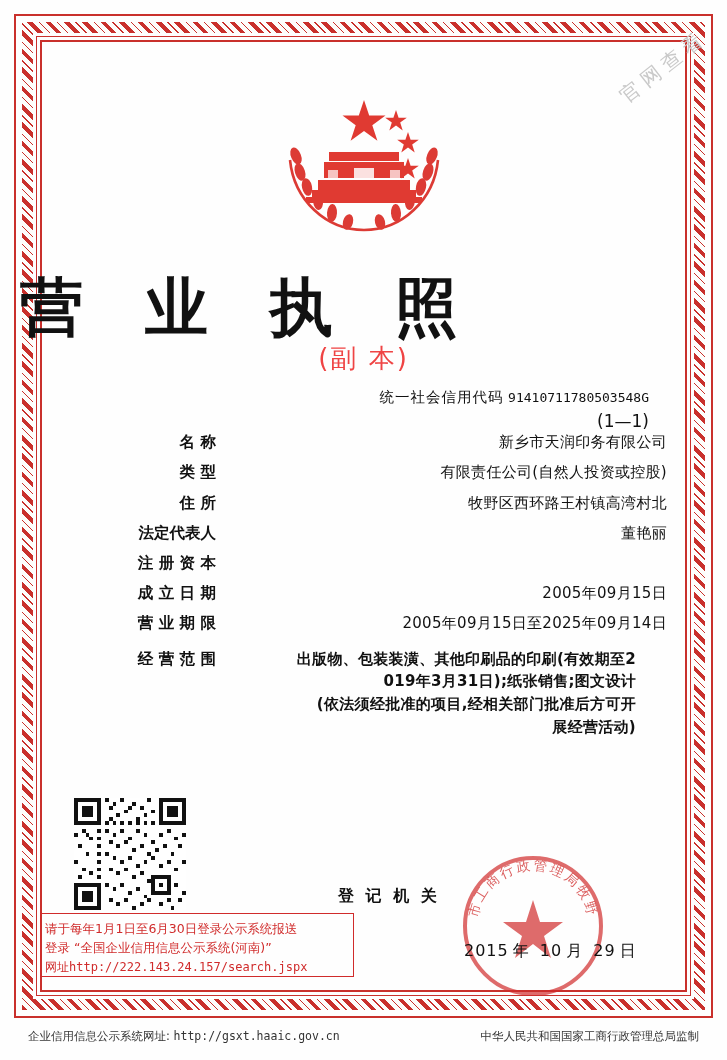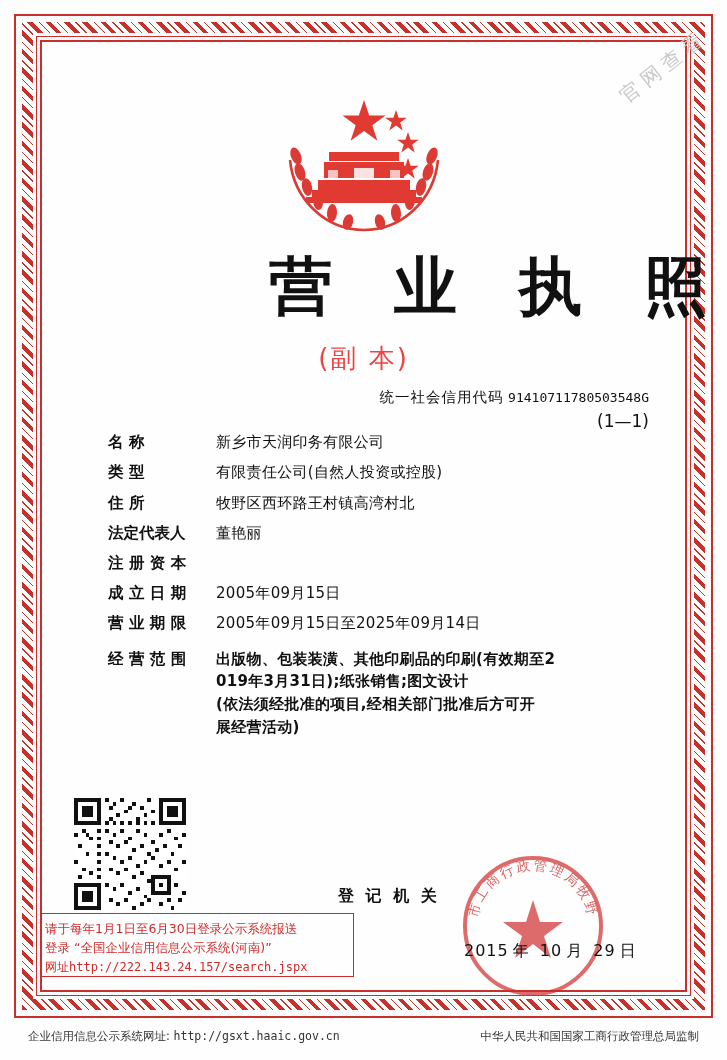--- a/index.html
+++ b/index.html
@@ -42,22 +42,22 @@
     border:2px solid #c9302c;
   }
   
   .emblem{
     position:absolute;left:0;right:0;top:84px;
     display:flex;justify-content:center;
   }
   .emblem svg{display:block;}
   
   .title{
-    position:absolute;left:0;right:0;top:244px;
-    text-align:right;
+    position:absolute;left:0;right:0;top:265px;
+    text-align:left;
     font-family:"DejaVu Sans","Liberation Sans",sans-serif;
     font-size:63px;font-weight:bold;letter-spacing:20px;
     color:#111;
     text-indent:20px;
   }
   .subtitle{
     position:absolute;left:0;right:0;top:341px;
     text-align:center;
     font-size:26px;color:#ef4444;letter-spacing:2px;
   }
@@ -69,21 +69,21 @@
   .credit-line .lbl{letter-spacing:1px;}
   .credit-line .code{font-family:"DejaVu Sans Mono","Liberation Mono",monospace;font-size:13px;letter-spacing:0px;}
   .page-no{
     position:absolute;right:78px;top:411px;
     font-size:17px;color:#111;
   }
   
   .fields{
     position:absolute;left:108px;top:432px;right:60px;
   }
-  .row{display:flex;align-items:flex-start;margin-bottom:8.5px;}
+  .row{display:flex;align-items:flex-start;margin-bottom:8.5px;text-align:right;}
   .row .label{
     width:108px;flex:0 0 108px;
     font-size:15.5px;color:#111;font-weight:bold;
     letter-spacing:0px;
     white-space:nowrap;
   }
   .row .value{
     font-size:15px;color:#111;line-height:1.45;
     letter-spacing:0.3px;
     flex:1;

